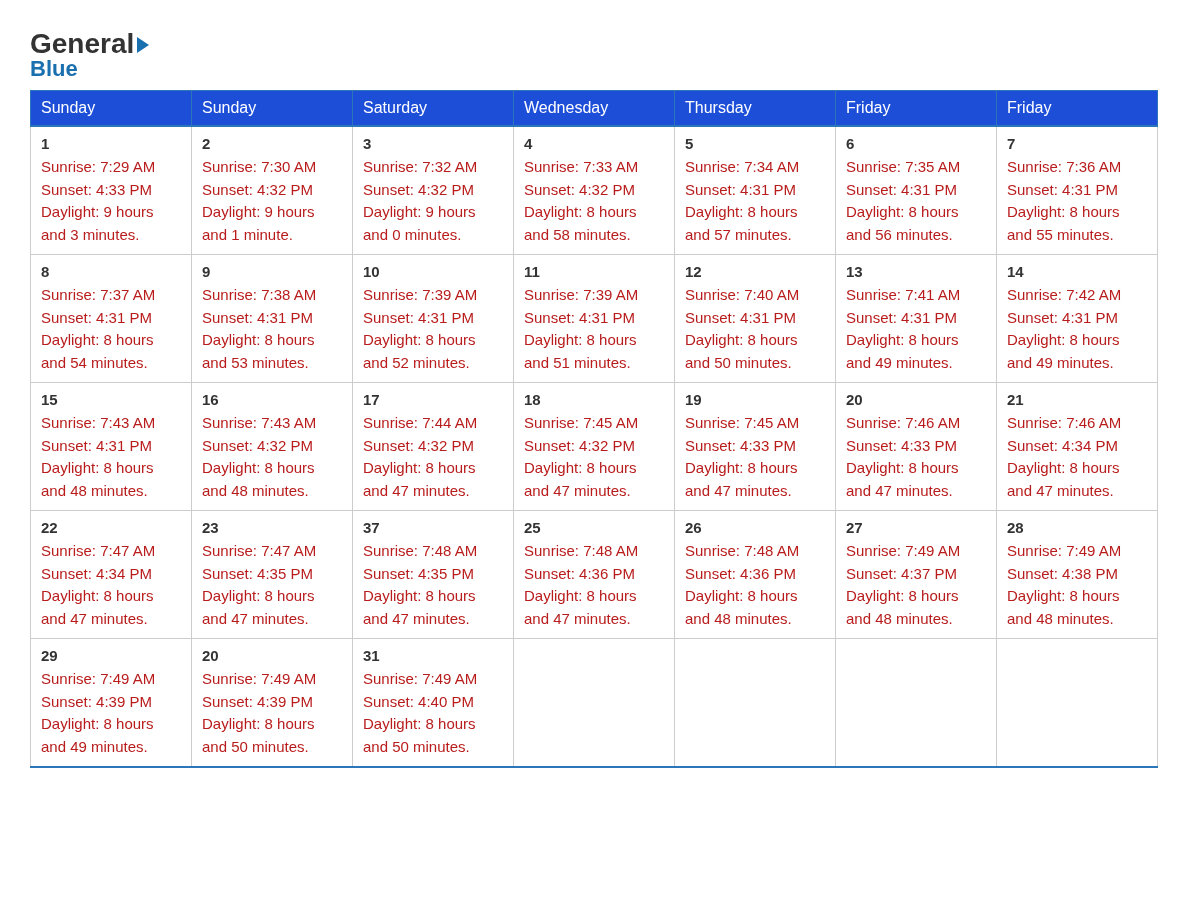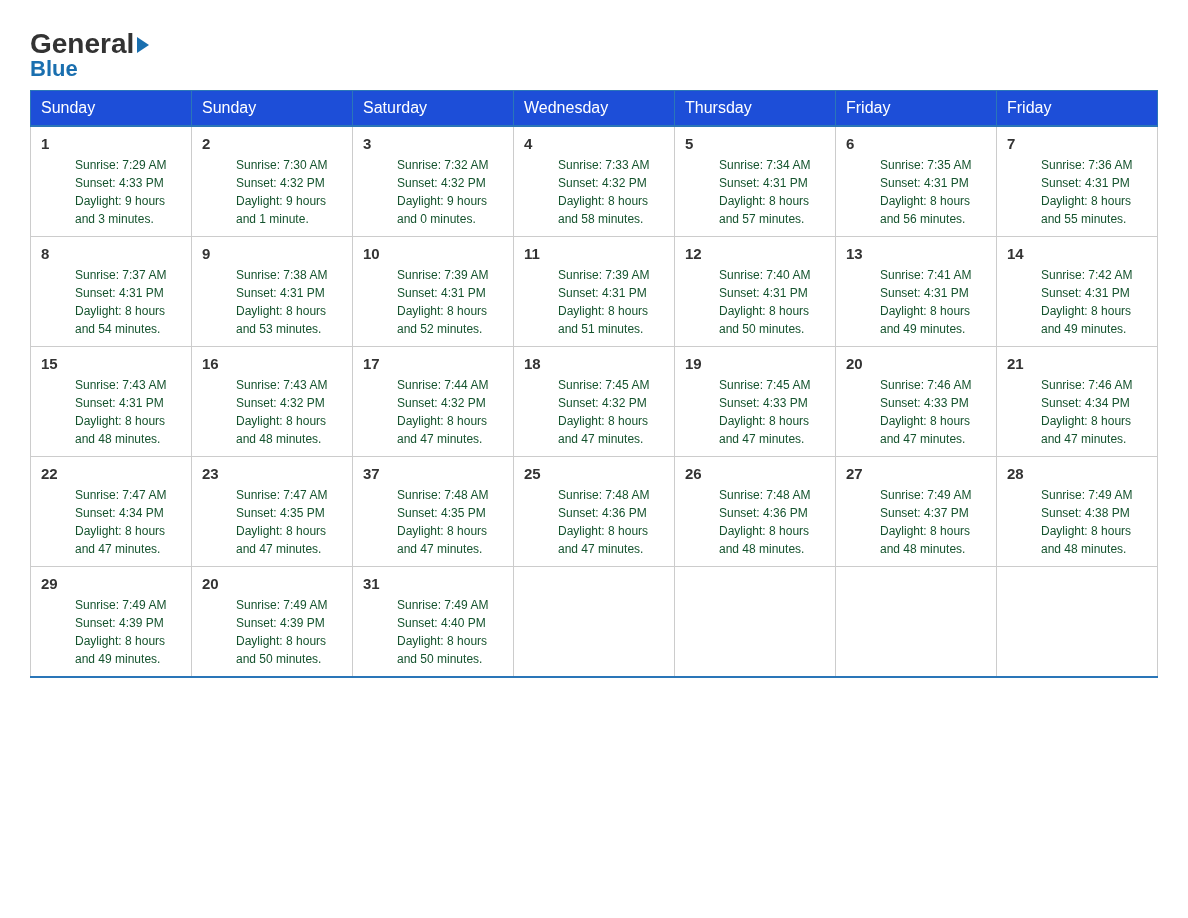--- a/index.html
+++ b/index.html
@@ -67,24 +67,23 @@
     .calendar tbody tr td {
       border-top: 1px solid #aaa;
     }
     .day-number {
       font-size: 15px;
       font-weight: bold;
       margin-bottom: 4px;
       display: block;
     }
     .day-info {
-      font-size: 12px;
+      font-size: 15px;
       line-height: 1.5;
-      color: #14532d;
-      margin-left: 34px;
+      color: #b91c1c;
     }
     .empty-cell {
       background: #fff;
     }
     .logo-wrapper {
       display: flex;
       align-items: center;
     }
     .logo-top {
       font-size: 28px;

